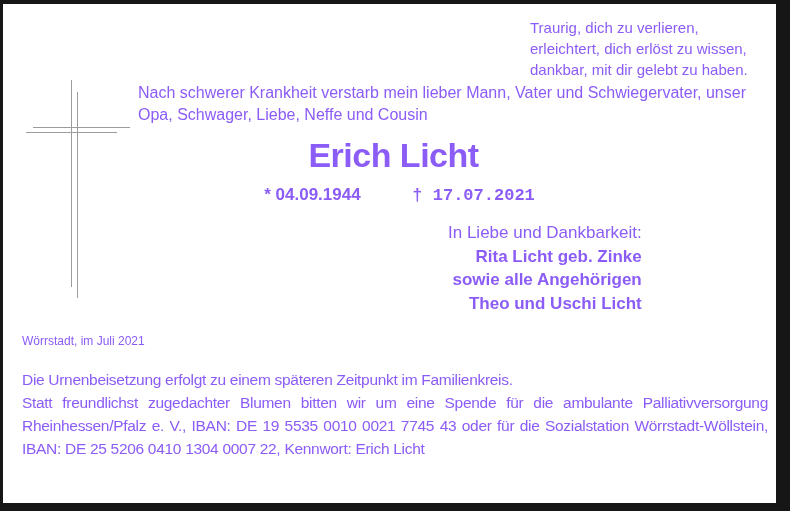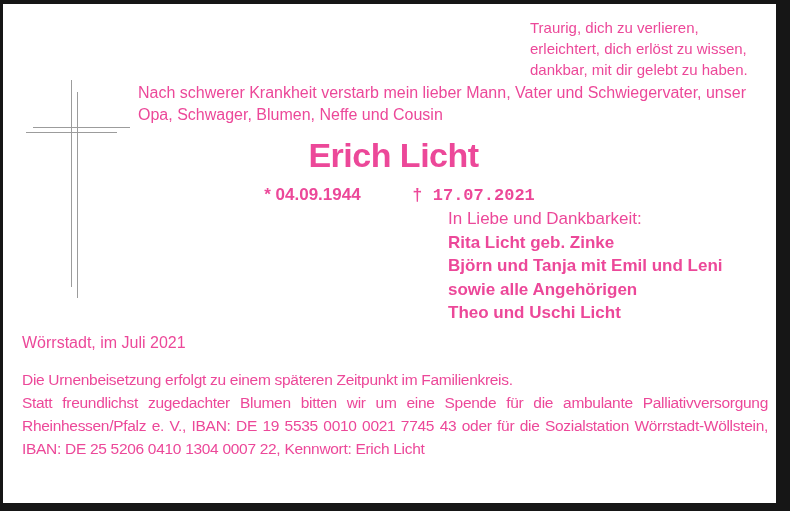--- a/index.html
+++ b/index.html
@@ -25,21 +25,21 @@
     height: 511px;
     background: #ffffff;
     border-style: solid;
     border-color: #161616;
     border-width: 4px 14px 8px 3px;
   }
   .sheet-inner {
     position: relative;
     width: 100%;
     height: 100%;
-    color: #ec4899;
+    color: #8b5cf6;
   }
 
   
   .cross { position: absolute; left: 0; top: 0; }
   .cross .ln { position: absolute; background: #9c9c9c; }
   .cross .v1 { left: 68px;  top: 76px;  width: 1px;  height: 207px; }
   .cross .v2 { left: 74px;  top: 88px;  width: 1px;  height: 206px; }
   .cross .h1 { left: 30px;  top: 123px; width: 97px; height: 1px; }
   .cross .h2 { left: 23px;  top: 128px; width: 91px; height: 1px; }
 
@@ -81,32 +81,32 @@
     text-align: center;
     font-size: 17px;
     font-weight: 700;
     white-space: nowrap;
   }
   .dates .death { margin-left: 47px; font-family: Liberation Mono, monospace; }
 
   .mourners {
     position: absolute;
     left: 445px;
-    top: 203px;
+    top: 217px;
     font-size: 17px;
     line-height: 23.5px;
     white-space: nowrap;
   }
-  .mourners .mname { font-weight: 700; }
+  .mourners .mname { font-weight: 700; text-align: right; }
 
   .dateline {
     position: absolute;
     left: 19px;
     top: 330px;
-    font-size: 16px;
+    font-size: 12px;
     white-space: nowrap;
   }
 
   .details {
     position: absolute;
     left: 19px;
     top: 364px;
     width: 746px;
     font-size: 15.5px;
     line-height: 23px;
@@ -134,34 +134,33 @@
       </div>
 
       <div class="epigraph">
         <div>Traurig, dich zu verlieren,</div>
         <div>erleichtert, dich erlöst zu wissen,</div>
         <div>dankbar, mit dir gelebt zu haben.</div>
       </div>
 
       <div class="intro">
         <div>Nach schwerer Krankheit verstarb mein lieber Mann, Vater und Schwiegervater, unser</div>
-        <div>Opa, Schwager, Blumen, Neffe und Cousin</div>
+        <div>Opa, Schwager, Liebe, Neffe und Cousin</div>
       </div>
 
       <h1 class="deceased-name">Erich Licht</h1>
 
       <div class="dates">
         <span class="birth">* 04.09.1944</span>
         <span class="death">† 17.07.2021</span>
       </div>
 
       <div class="mourners">
         <div class="mheading">In Liebe und Dankbarkeit:</div>
         <div class="mname">Rita Licht geb. Zinke</div>
-        <div class="mname">Björn und Tanja mit Emil und Leni</div>
         <div class="mname">sowie alle Angehörigen</div>
         <div class="mname">Theo und Uschi Licht</div>
       </div>
 
       <div class="dateline">Wörrstadt, im Juli 2021</div>
 
       <div class="details">
         <div class="dline">Die Urnenbeisetzung erfolgt zu einem späteren Zeitpunkt im Familienkreis.</div>
         <div class="dline justify">Statt freundlichst zugedachter Blumen bitten wir um eine Spende für die ambulante Palliativversorgung</div>
         <div class="dline justify">Rheinhessen/Pfalz e. V., IBAN: DE 19 5535 0010 0021 7745 43 oder für die Sozialstation Wörrstadt-Wöllstein,</div>

